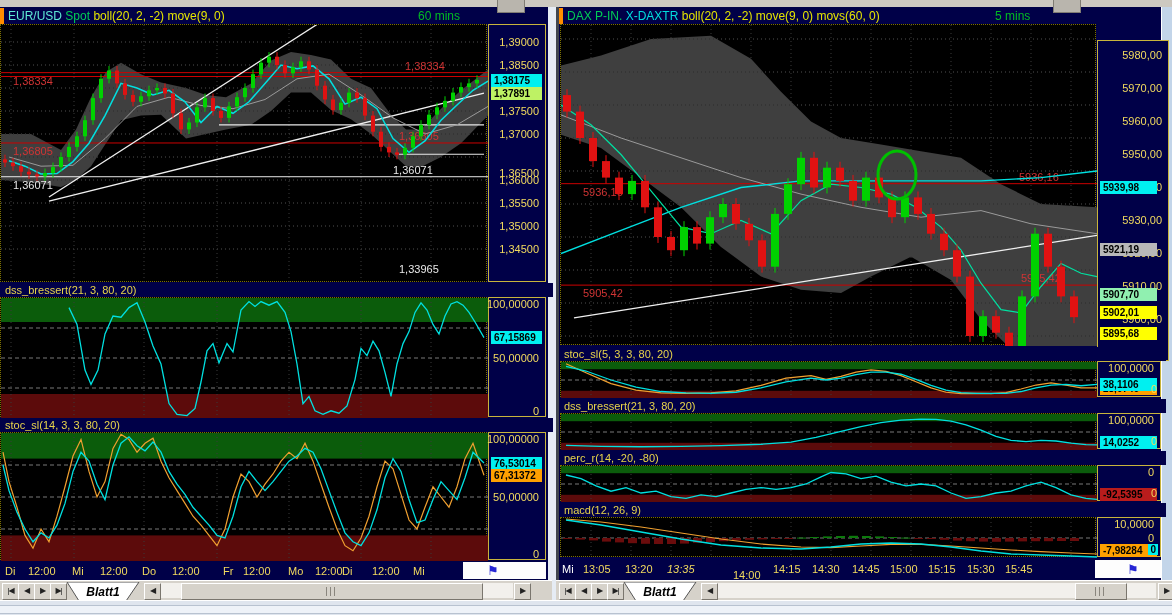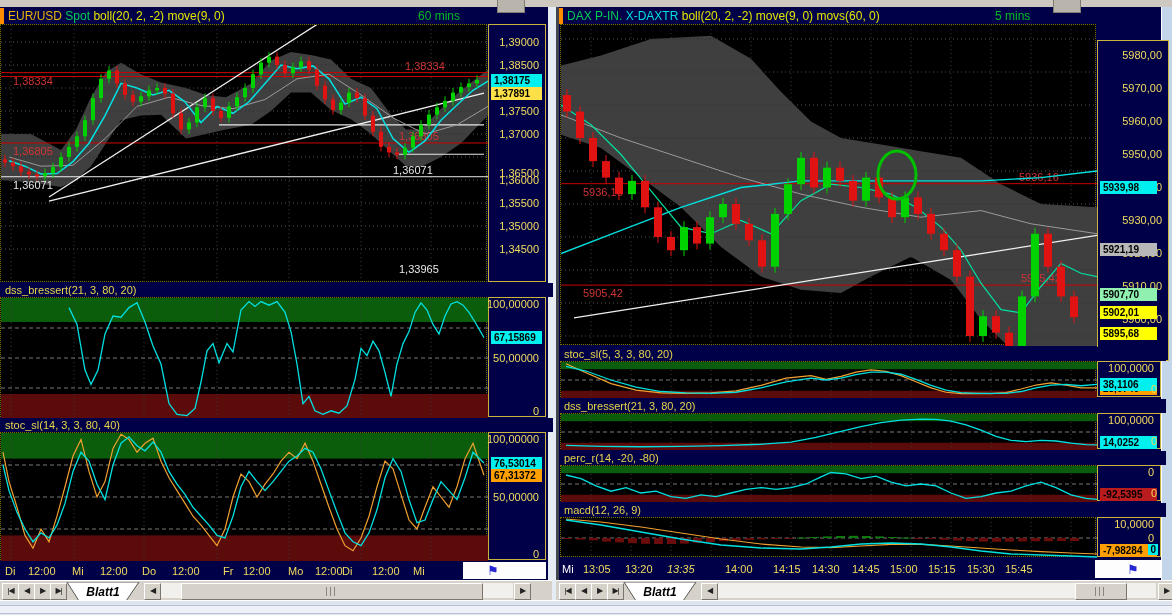--- a/index.html
+++ b/index.html
@@ -12,21 +12,21 @@
   #topstrip{left:0;top:0;width:1172px;height:7px;background:#cdc9c1;border-bottom:1px solid #9a968e}
   #gap{left:548px;top:7px;width:8px;height:593px;background:#e6ecf4;border-right:3px solid #41464e}
   #rightstrip{left:1161px;top:7px;width:11px;height:593px;background:#c3d5e9;border-left:1px solid #fff}
   #status{left:0;top:600px;width:1172px;height:15px;background:#dfe5ee;border-top:1px solid #fff}
   #status .inner{position:absolute;left:0;top:4px;width:100%;height:7px;background:#eef2f8;border-top:1px solid #b8c2d0;border-bottom:1px solid #b8c2d0}
   .minibox{width:26px;height:12px;background:#b9b5ad;border:1px solid #807c74;border-top:none}
   
   .hdr{height:16px;background:#000048;line-height:16px;font-size:12px;white-space:nowrap;overflow:hidden}
   .hdr .obar{position:absolute;left:0;top:0;width:4px;height:16px;background:#ff8c00}
   .hdr .t{margin-left:8px}
-  .sym{color:#eab308}.symg{color:#00cc55}.serc{color:#00dede}.par{color:#e4e400}
+  .sym{color:#5eead4}.symg{color:#00cc55}.serc{color:#00dede}.par{color:#e4e400}
   .tf{position:absolute;color:#00bb22}
   .ihdr{height:14px;background:#000048;line-height:14px;color:#e8d44a;padding-left:5px;font-size:11px}
   
   .pane{background:#000;border:1px dotted #7d7100;box-sizing:border-box}
   .pane svg{position:absolute;left:0;top:0}
   
   .axis{background:#000048;border:1px solid #c8b43c;box-sizing:border-box}
   .axlbl{position:absolute;right:6px;color:#f2da5e;font-size:11px;line-height:11px;white-space:nowrap}
   .axbox{position:absolute;left:2px;height:13px;font-weight:bold;font-size:10px;color:#000;
          line-height:13px;padding-left:3px;white-space:nowrap;overflow:hidden}
@@ -253,21 +253,21 @@
     <span class="axlbl" style="top: 58px;">1,38000</span>
     <span class="axlbl" style="top: 81px;">1,37500</span>
     <span class="axlbl" style="top: 104px;">1,37000</span>
     <span class="axlbl" style="top: 143px;">1,36500</span>
     <span class="axlbl" style="top: 150px;">1,36000</span>
     <span class="axlbl" style="top: 173px;">1,35500</span>
     <span class="axlbl" style="top: 196px;">1,35000</span>
     <span class="axlbl" style="top: 219px;">1,34500</span>
     <span class="axbox" style="background: rgb(255, 160, 0); width: 48px; height: 3px; top: 61.08px;"></span>
     <span class="axbox" style="background: rgb(0, 240, 240); width: 48px; top: 48.95px;">1,38175</span>
-    <span class="axbox" style="background: #fde047; width: 48px; top: 62.014px;">1,37891</span>
+    <span class="axbox" style="background: #bef264; width: 48px; top: 62.014px;">1,37891</span>
   </div>
 <div class="ab ihdr" style="left:0;top:283px;width:548px">dss_bressert(21, 3, 80, 20)</div>
 <div class="ab pane" id="dssL" style="left:0;top:297px;width:487px;height:120px">
     <svg width="487" height="120">
       <rect x="0" y="0" width="487" height="24" fill="#0b5c0b"></rect>
       <rect x="0" y="96" width="487" height="24" fill="#5c0b0b"></rect>
       <line x1="10" y1="0" x2="10" y2="120" stroke="#3a3a3a" stroke-dasharray="1 3"></line>
       <line x1="73" y1="0" x2="73" y2="120" stroke="#3a3a3a" stroke-dasharray="1 3"></line>
       <line x1="143" y1="0" x2="143" y2="120" stroke="#3a3a3a" stroke-dasharray="1 3"></line>
       <line x1="216" y1="0" x2="216" y2="120" stroke="#3a3a3a" stroke-dasharray="1 3"></line>
@@ -279,21 +279,21 @@
       <line x1="0" y1="30" x2="487" y2="30" stroke="#787878" stroke-dasharray="4 3"></line>
       <polyline points="68,9.6 76,26.4 84,72 90,86.39999999999999 97,72 104,36 112,18 120,19.2 128,9.6 136,4.8 144,24 152,48 160,66 168,105.6 176,116.39999999999999 186,117.6 194,110.4 200,84 206,52.8 212,45.6 218,64.80000000000001 226,45.6 232,54 240,12 248,3.5999999999999996 254,8.4 260,3.5999999999999996 268,7.199999999999999 276,3.5999999999999996 284,14.399999999999999 290,33.6 296,66 302,105.6 308,98.39999999999999 314,112.8 322,116.39999999999999 330,112.8 338,115.19999999999999 346,108 354,81.60000000000001 360,50.4 366,57.599999999999994 372,43.199999999999996 378,52.8 384,74.4 390,98.39999999999999 396,66 402,45.6 408,33.6 414,14.399999999999999 420,4.8 426,12 432,26.4 438,36 444,18 450,6 456,3.5999999999999996 462,7.199999999999999 468,14.399999999999999 474,24 483,39.6" fill="none" stroke="#00e0e0" stroke-width="1.3"></polyline>
     </svg>
   </div>
 <div class="ab axis" id="dssAxL" style="left:488px;top:297px;width:58px;height:120px">
     <span class="axlbl" style="top: 1px;">100,00000</span>
     <span class="axlbl" style="top: 55px;">50,00000</span>
     <span class="axlbl" style="top: 108px;">0</span>
     <span class="axbox" style="background: rgb(0, 240, 240); width: 48px; top: 33.4096px;">67,15869</span>
   </div>
-<div class="ab ihdr" style="left:0;top:418px;width:548px">stoc_sl(14, 3, 3, 80, 40)</div>
+<div class="ab ihdr" style="left:0;top:418px;width:548px">stoc_sl(14, 3, 3, 80, 20)</div>
 <div class="ab pane" id="stocL" style="left:0;top:432px;width:487px;height:128px">
     <svg width="487" height="128">
       <rect x="0" y="0" width="487" height="25.6" fill="#0b5c0b"></rect>
       <rect x="0" y="102.4" width="487" height="25.599999999999994" fill="#5c0b0b"></rect>
       <line x1="10" y1="0" x2="10" y2="128" stroke="#3a3a3a" stroke-dasharray="1 3"></line>
       <line x1="73" y1="0" x2="73" y2="128" stroke="#3a3a3a" stroke-dasharray="1 3"></line>
       <line x1="143" y1="0" x2="143" y2="128" stroke="#3a3a3a" stroke-dasharray="1 3"></line>
       <line x1="216" y1="0" x2="216" y2="128" stroke="#3a3a3a" stroke-dasharray="1 3"></line>
       <line x1="288" y1="0" x2="288" y2="128" stroke="#3a3a3a" stroke-dasharray="1 3"></line>
       <line x1="360" y1="0" x2="360" y2="128" stroke="#3a3a3a" stroke-dasharray="1 3"></line>
@@ -629,21 +629,21 @@
     <span class="axlbl" style="top: 1px;">10,0000</span>
     <span class="axlbl" style="top: 15px;">0</span>
     <span class="axbox" style="background: rgb(255, 160, 0); width: 54px; top: 26px;">-7,98284</span>
     <span class="cornerbox" style="background: rgb(0, 240, 240);">0</span>
   </div>
 <div class="ab timebar" id="timeR" style="left:560px;top:560px;width:535px;height:18px">
     <span class="" style="left: 2px; color: rgb(255, 255, 255);">Mi</span>
     <span class="" style="left: 23px;">13:05</span>
     <span class="" style="left: 65px;">13:20</span>
     <span class="" style="left: 107px; font-style: italic;">13:35</span>
-    <span class="" style="left: 165px;">14:00</span>
+    <span class="" style="left: 173px; margin-top: 6px;">14:00</span>
     <span class="" style="left: 213px;">14:15</span>
     <span class="" style="left: 252px;">14:30</span>
     <span class="" style="left: 292px;">14:45</span>
     <span class="" style="left: 330px;">15:00</span>
     <span class="" style="left: 368px;">15:15</span>
     <span class="" style="left: 407px;">15:30</span>
     <span class="" style="left: 445px;">15:45</span>
   </div>
 <div class="ab flagbox" style="left:1095px;top:560px;width:66px;height:18px">
   <span class="flag ab" style="left:32px;top:2px">⚑</span>

